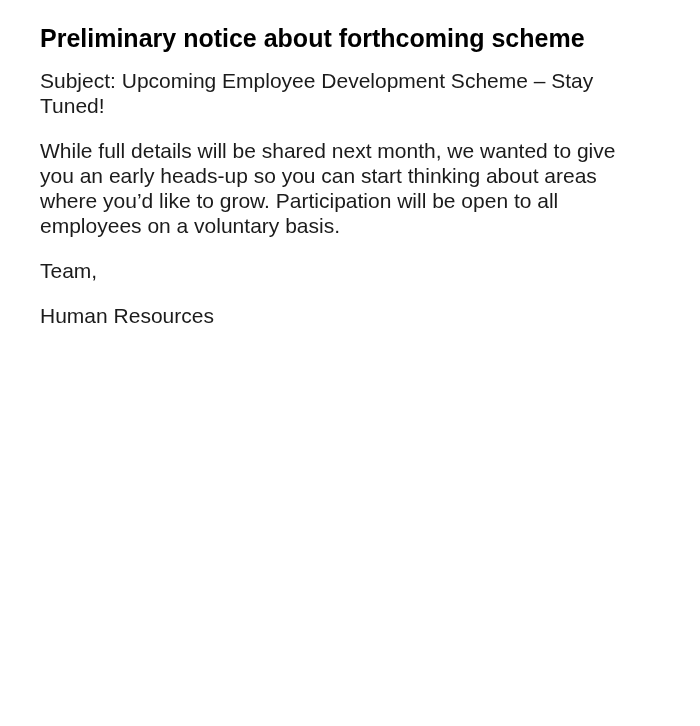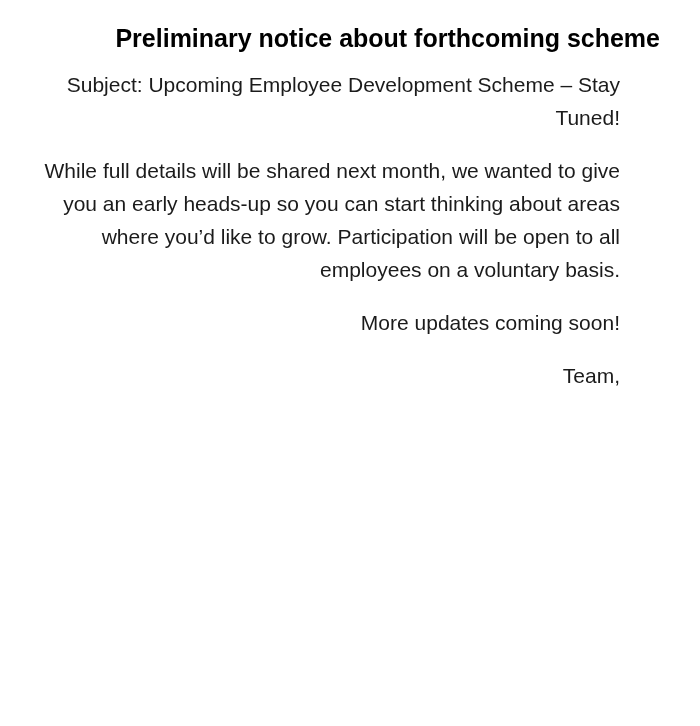--- a/index.html
+++ b/index.html
@@ -10,51 +10,50 @@
   body {
     width: 700px;
     height: 726px;
     overflow: hidden;
     font-family: "Liberation Sans", sans-serif;
   }
   .doc {
     box-sizing: border-box;
     width: 700px;
     padding: 22px 40px 24px 40px;
-    text-align: right;
   }
   .doc h1 {
     margin: 0 0 13px 0;
     font-family: "Liberation Sans", sans-serif;
     font-size: 25px;
     line-height: 33px;
     font-weight: 700;
     color: #000000;
   }
   .doc p {
     margin: 0 0 20px 0;
     max-width: 580px;
     font-size: 21px;
-    line-height: 33px;
+    line-height: 25px;
     font-weight: 400;
     color: #1b1b1b;
   }
   .doc p:last-child {
     margin-bottom: 0;
   }
 </style>
 </head>
 <body>
 
 <div class="doc">
   <h1>Preliminary notice about forthcoming scheme</h1>
 
   <p>Subject: Upcoming Employee Development Scheme – Stay Tuned!</p>
 
 
 
   <p>While full details will be shared next month, we wanted to give you an early heads-up so you can start thinking about areas where you’d like to grow. Participation will be open to all employees on a voluntary basis.</p>
 
-  <p>More updates coming soon!</p>
 
   <p>Team,</p>
 
+  <p>Human Resources</p>
 </div>
 
 </body></html>

